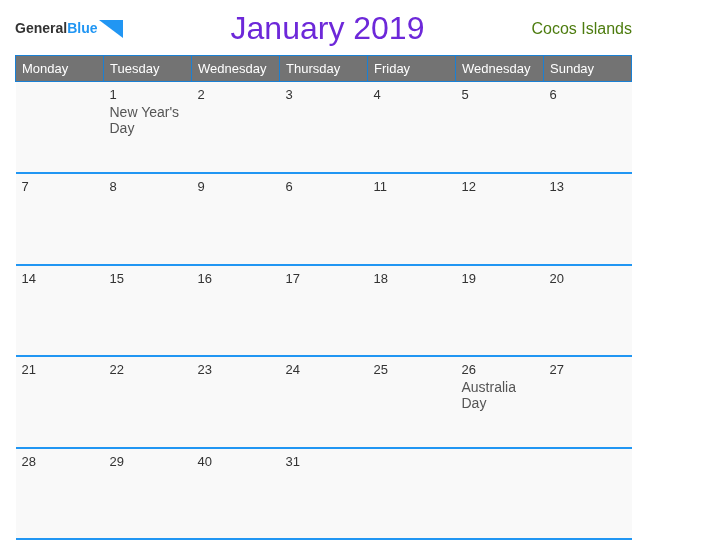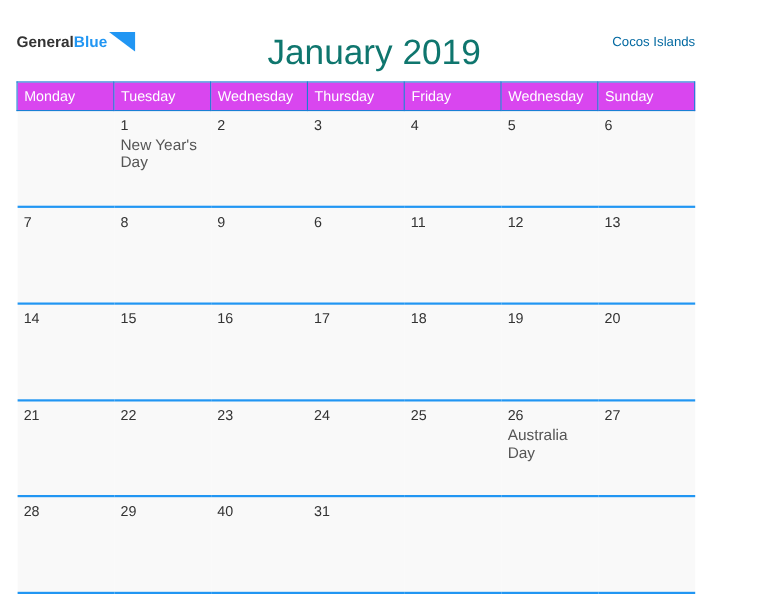--- a/index.html
+++ b/index.html
@@ -40,37 +40,36 @@
       font-weight: bold;
     }
     .logo-icon {
       width: 24px;
       height: 18px;
       margin-left: 2px;
     }
     .calendar-title {
       font-size: 32px;
       font-weight: normal;
-      color: #0f766e;
+      color: #6d28d9;
       flex: 1;
       text-align: center;
-      margin-top: 19px;
     }
     .region {
-      font-size: 12px;
-      color: #0369a1;
+      font-size: 16px;
+      color: #4d7c0f;
       white-space: nowrap;
     }
     .calendar-table {
       width: 100%;
       border-collapse: collapse;
       flex: 1;
     }
     .calendar-table thead tr th {
-      background-color: #d946ef;
+      background-color: #737373;
       color: #fff;
       font-size: 13px;
       font-weight: normal;
       padding: 5px 6px;
       text-align: left;
       border: 1px solid #1a80d4;
     }
     .calendar-table tbody tr {
       border-bottom: 2px solid #2196F3;
     }

